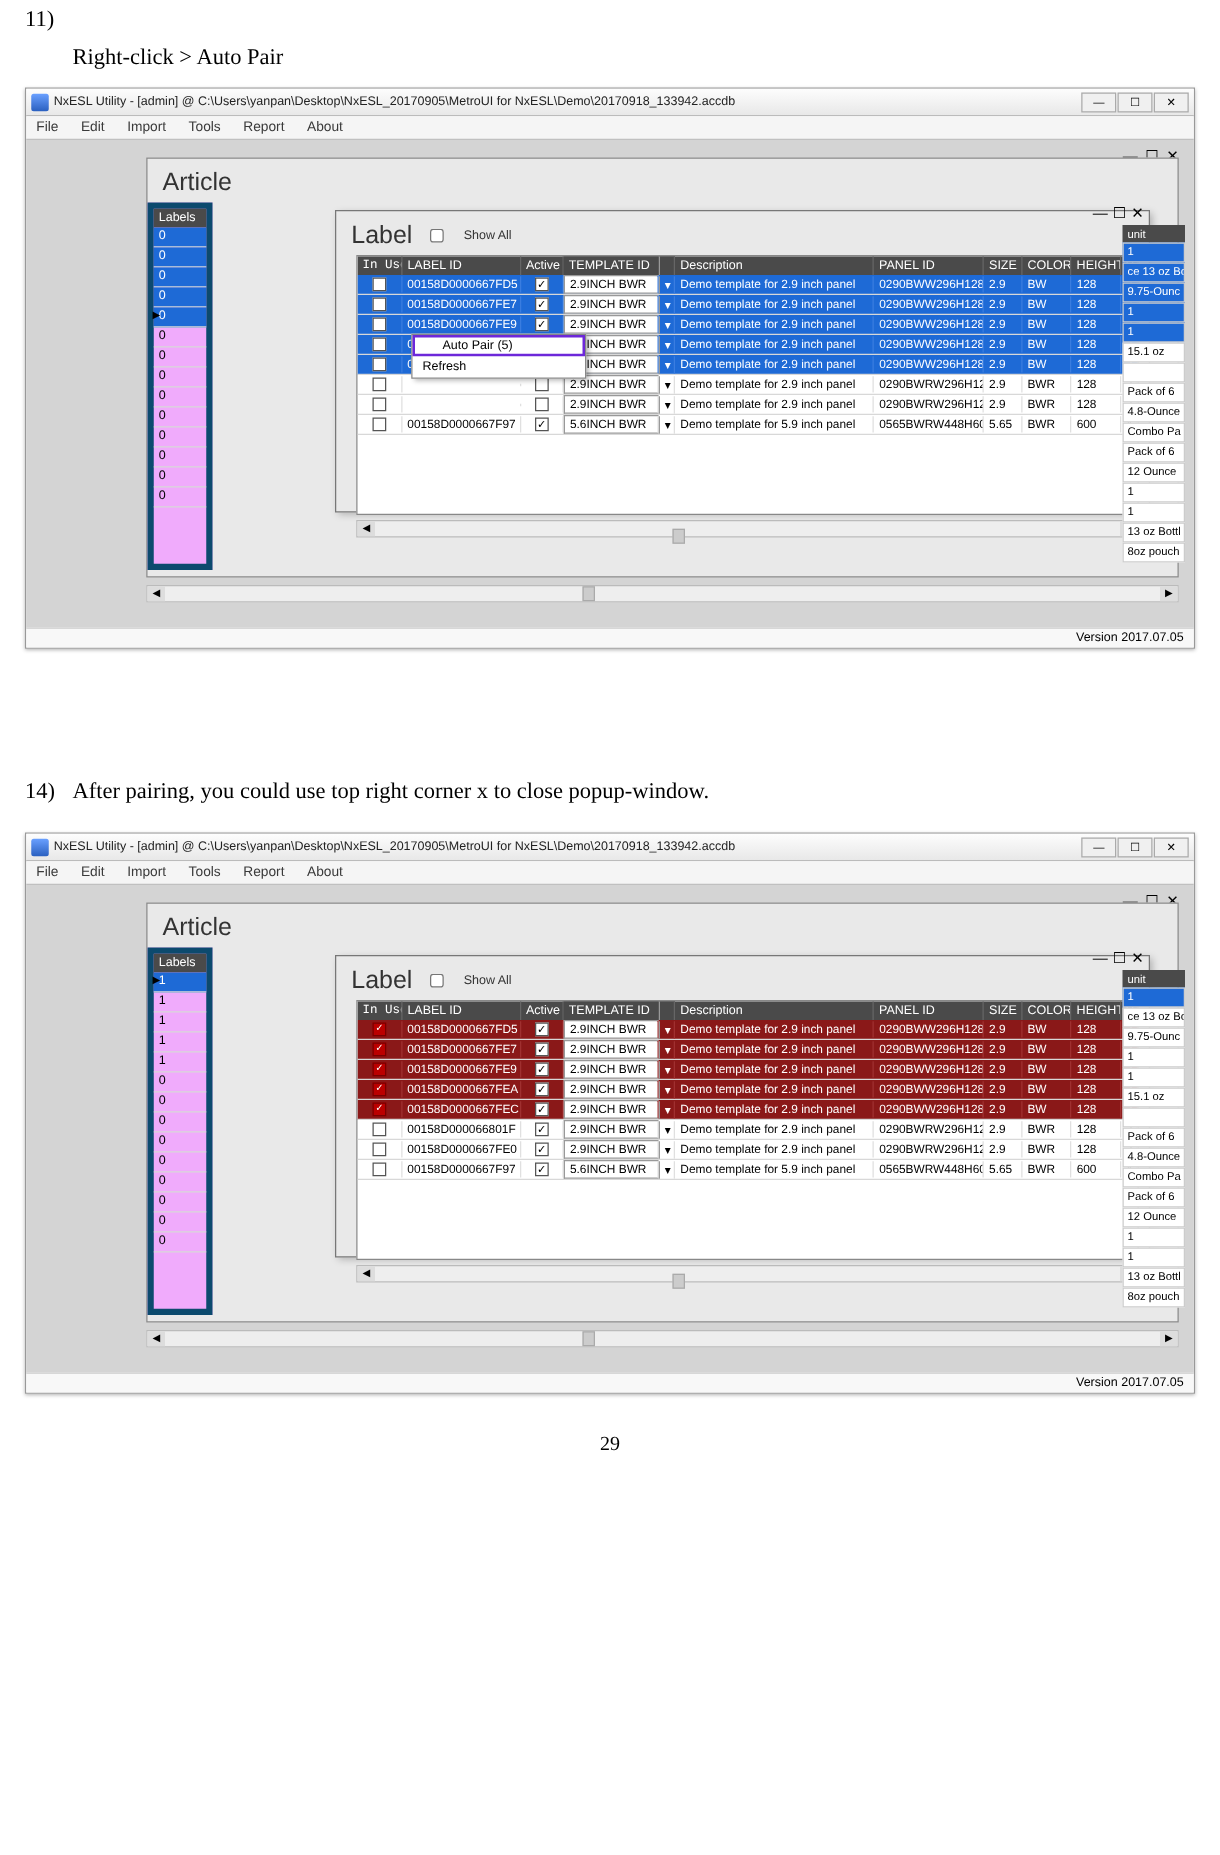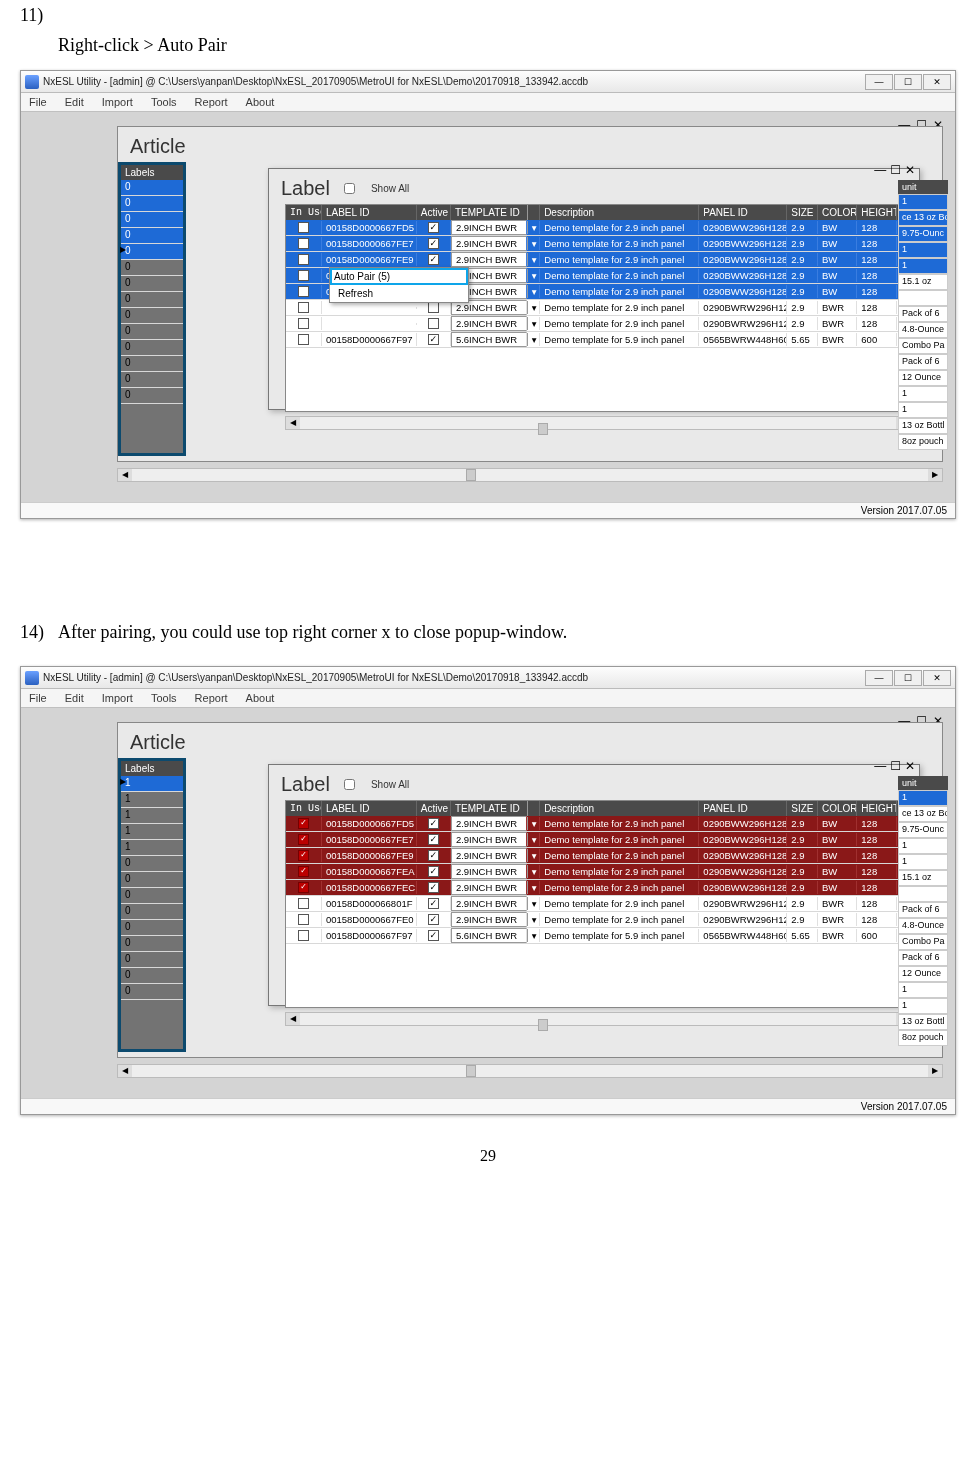--- a/index.html
+++ b/index.html
@@ -13,21 +13,21 @@
   .title-bar .title-text { flex: 1; font-size: 10px; color: #222; white-space: nowrap; overflow: hidden; }
   .win-controls { display: flex; gap: 1px; }
   .win-btn { width: 28px; height: 16px; border: 1px solid #aaa; background: #f0f0f0; display: flex; align-items: center; justify-content: center; font-size: 9px; }
   .menu-bar { background: #f5f5f5; border-bottom: 1px solid #c0c0c0; padding: 3px 8px; display: flex; gap: 18px; }
   .menu-item { color: #3a3a3a; font-size: 11px; cursor: default; }
   .workspace { background: #d4d4d4; padding: 16px 12px 4px 12px; height: 390px; position: relative; overflow: hidden; }
   .inner-win { background: #e9e9e9; border: 1px solid #888; position: absolute; }
   .article-win { left: 96px; top: 14px; right: 12px; bottom: 40px; background: #e9e9e9; }
   .article-header { padding: 8px 12px 4px 12px; font-family: "Segoe UI Light", "Segoe UI", sans-serif; font-size: 20px; color: #333; }
   .article-body { position: relative; height: calc(100% - 40px); }
-  .labels-col { position: absolute; left: 0; top: 0; width: 68px; bottom: 0; background: #737373; border: 3px solid #0c4a6e; font-size: 10px; }
+  .labels-col { position: absolute; left: 0; top: 0; width: 52px; bottom: 0; background: #f0abfc; border: 5px solid #0c4a6e; font-size: 10px; }
   .labels-col .hd { background: #4a4a4a; color: #fff; padding: 2px 4px; font-size: 10px; }
   .labels-col .cell { border-bottom: 1px solid #d8d8d8; padding: 1px 4px; height: 16px; }
   .labels-col .cell.sel { background: #1e6ad6; color: #fff; }
   .labels-col .cell.cur { position: relative; }
   .labels-col .cell.cur::before { content: "▶"; position: absolute; left: -1px; top: 1px; font-size: 8px; color: #000; }
   .popup-win { position: absolute; left: 150px; top: 6px; right: 22px; bottom: 46px; background: #e9e9e9; border: 1px solid #777; box-shadow: 2px 2px 6px rgba(0,0,0,0.25); }
   .popup-title { position: absolute; top: -6px; right: 4px; display: flex; gap: 4px; }
   .popup-title span { font-size: 12px; }
   .label-header { padding: 8px 12px 2px 12px; font-family: "Segoe UI Light", sans-serif; font-size: 20px; color: #333; display: flex; align-items: center; gap: 14px; }
   .show-all { font-size: 10px; display: flex; align-items: center; gap: 16px; }
@@ -52,21 +52,21 @@
   .c-size { width: 34px; }
   .c-color { width: 44px; }
   .c-height { width: 44px; }
   .c-w { width: 14px; }
   .chk { width: 11px; height: 11px; border: 1px solid #555; background: #fff; display: inline-block; }
   .chk.on::after { content: "✓"; font-size: 9px; color: #000; display: block; line-height: 9px; text-align: center; }
   .chk.red { background: #b00; border-color: #700; }
   .chk.red::after { color: #fff; }
   .ctx-menu { position: absolute; left: 60px; top: 98px; width: 140px; background: #fff; border: 1px solid #888; box-shadow: 2px 2px 4px rgba(0,0,0,0.3); }
   .ctx-menu .m-item { padding: 3px 8px; font-size: 10px; }
-  .ctx-menu .m-item.hl { border: 2px solid #0ea5e9; padding: 1px 2px; }
+  .ctx-menu .m-item.hl { border: 2px solid #6d28d9; padding: 1px 22px; }
   .hscroll { margin: 4px 8px 0 16px; height: 14px; background: #eee; border: 1px solid #bbb; display: flex; align-items: center; }
   .hscroll .btn { width: 14px; height: 100%; background: #ddd; text-align: center; font-size: 8px; line-height: 12px; }
   .hscroll .track { flex: 1; position: relative; }
   .hscroll .thumb { position: absolute; left: 40%; width: 10px; height: 12px; background: #ccc; border: 1px solid #aaa; top: 0; }
   .right-strip { position: absolute; right: -6px; top: 18px; width: 50px; font-size: 9px; }
   .right-strip .hd { background: #4a4a4a; color: #fff; padding: 2px 4px; }
   .right-strip .cell { background: #fff; border: 1px solid #ccc; padding: 1px 3px; height: 16px; white-space: nowrap; overflow: hidden; }
   .right-strip .cell.sel { background: #1e6ad6; color: #fff; }
   .version { text-align: right; font-size: 10px; padding: 2px 8px; border-top: 1px solid #ccc; background: #f8f8f8; }
   .outer-scroll { position: absolute; left: 96px; right: 12px; bottom: 20px; height: 14px; background: #eee; border: 1px solid #bbb; display: flex; }

